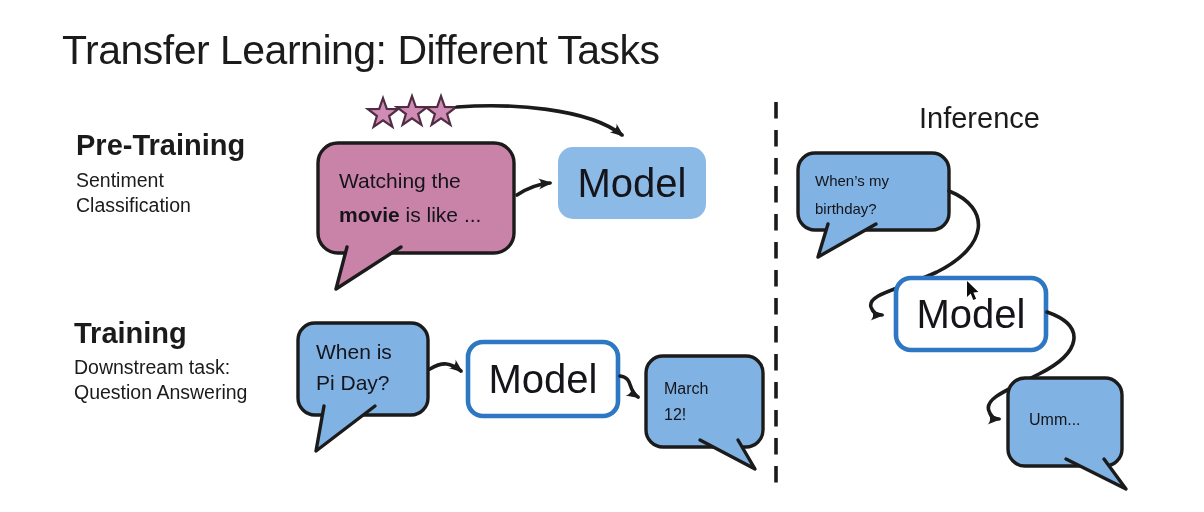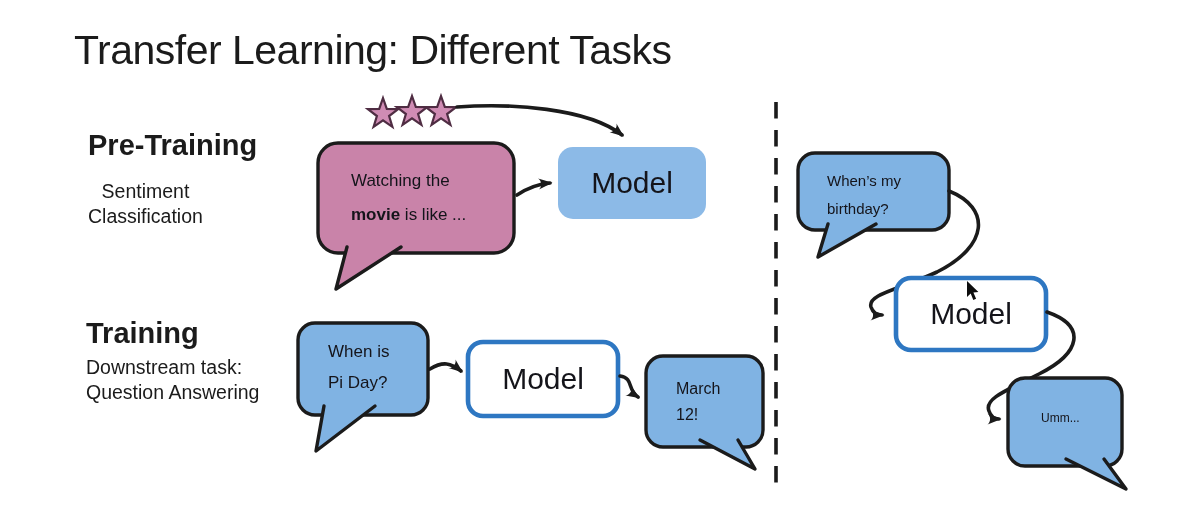--- a/index.html
+++ b/index.html
@@ -20,38 +20,38 @@
   .tail{stroke:var(--ink);stroke-width:3.4px;stroke-linejoin:round;stroke-linecap:round;}
   .tail.pink{fill:var(--pink);}
   .tail.blue{fill:var(--blue);}
   .arrow{fill:none;stroke:var(--ink);stroke-width:3.6px;stroke-linecap:round;}
   .model-filled{fill:var(--model-fill);}
   .model-outlined{fill:#ffffff;stroke:var(--model-border);stroke-width:4.6px;}
   .star{fill:var(--star-fill);stroke:var(--star-outline);stroke-width:2.2px;}
   .dashline{stroke:var(--ink);stroke-width:3.6px;stroke-dasharray:16.5 11.5;}
   .cursor{fill:#0d0d0d;}
   
-  .txt{position:absolute;white-space:nowrap;color:var(--ink);margin-left:12px;}
+  .txt{position:absolute;white-space:nowrap;color:var(--ink);}
   .title{left:62px;top:27px;font-size:41px;letter-spacing:-0.5px;}
   .sec-h{font-size:29px;font-weight:bold;}
   .sec-s{font-size:19.5px;line-height:24.5px;}
   #pre-h{left:76px;top:129px;}
-  #pre-s{left:76px;top:179px;text-align:center;}
+  #pre-s{left:76px;top:168px;}
   #tr-h{left:74px;top:317px;}
   #tr-s{left:74px;top:355px;}
   #inf-h{left:919px;top:102px;font-size:29px;}
-  .bubble-text{font-size:17px;color:var(--text);}
+  .bubble-text{font-size:21px;color:var(--text);}
   #pink-text{left:339px;top:164px;line-height:34px;}
   #pi-text{left:316px;top:336px;line-height:31px;}
   #march-text{left:664px;top:376px;line-height:26px;font-size:16px;}
   #bday-text{left:815px;top:167px;line-height:27.5px;font-size:15px;}
-  #umm-text{left:1029px;top:411px;font-size:12px;}
+  #umm-text{left:1029px;top:411px;font-size:16px;}
   .model-label{
     position:absolute;display:flex;align-items:center;justify-content:center;
-    font-size:30px;color:var(--text);
+    font-size:40px;color:var(--text);
   }
   #m1-label{left:558px;top:147px;width:148px;height:72px;}
   #m2-label{left:468px;top:342px;width:150px;height:74px;}
   #m3-label{left:896px;top:278px;width:150px;height:72px;}
 </style>
 </head>
 <body>
 
 <div class="stage">
 
@@ -136,20 +136,21 @@
     <div>Question Answering</div>
   </div>
 
   <div class="model-label" id="m2-label">Model</div>
 
   <div class="txt bubble-text" id="march-text">
     <div>March</div>
     <div>12!</div>
   </div>
 
+  <div class="txt" id="inf-h">Inference</div>
 
   <div class="txt bubble-text" id="bday-text">
     <div>When’s my</div>
     <div>birthday?</div>
   </div>
 
   <div class="model-label" id="m3-label">Model</div>
 
   <div class="txt bubble-text" id="umm-text">Umm...</div>
 

